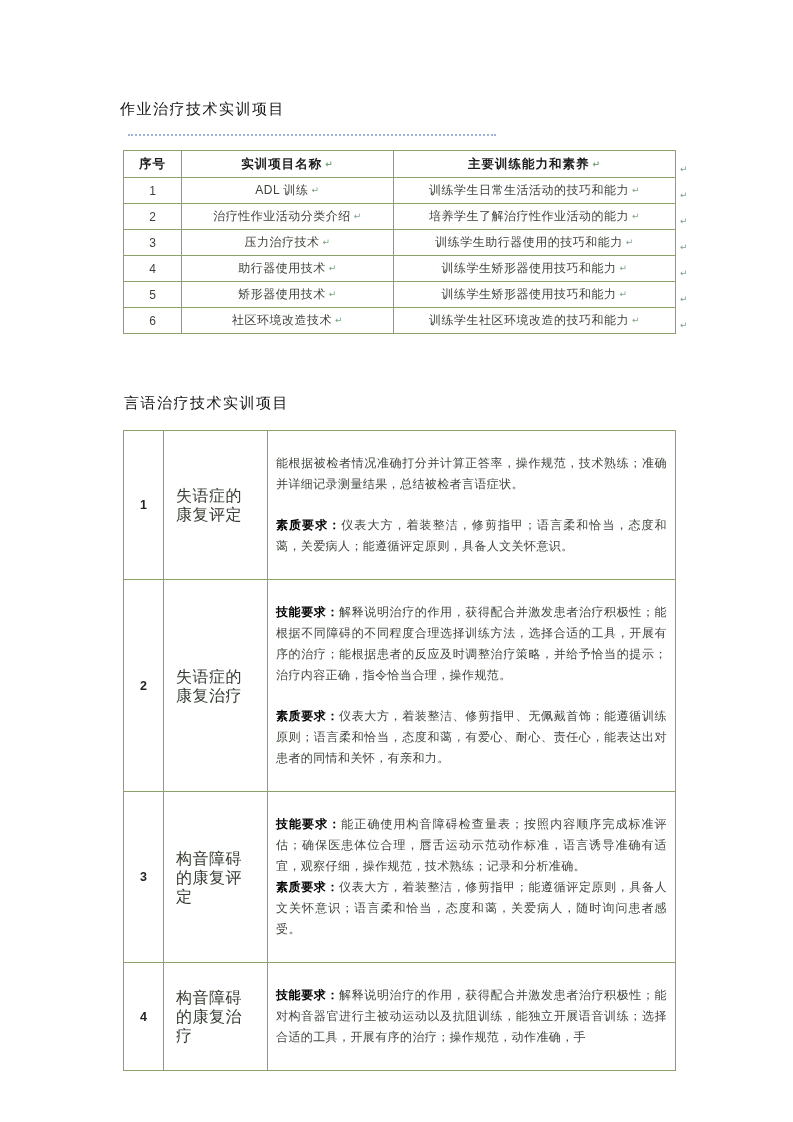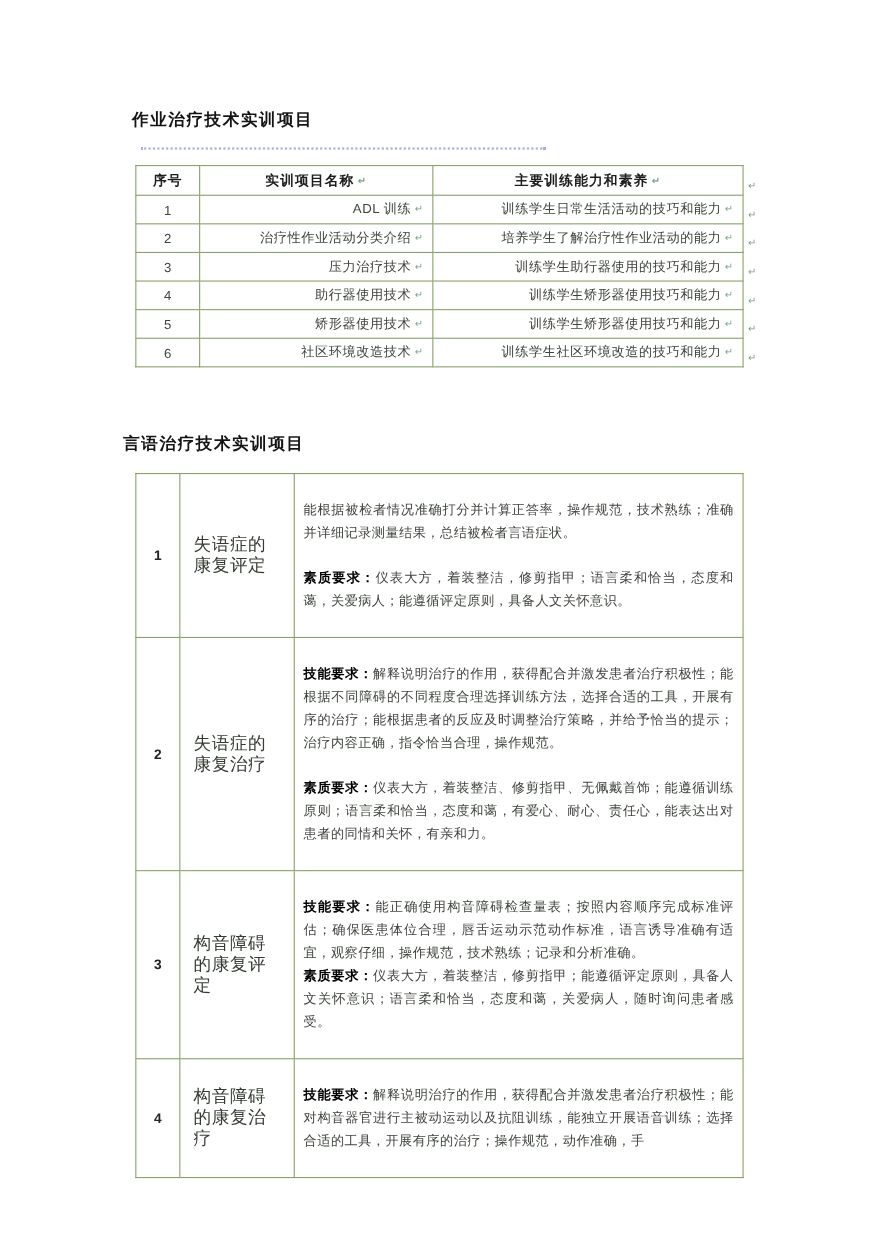--- a/index.html
+++ b/index.html
@@ -3,39 +3,39 @@
 <meta charset="utf-8">
 <style>
   * { margin:0; padding:0; box-sizing:border-box; }
   html,body { background:#ffffff; }
   body { font-family:"Liberation Sans","DejaVu Sans",sans-serif; color:#333; }
   .page {
     position:relative; width:793px; height:1122px; margin:0 auto;
     background:#ffffff; overflow:hidden;
   }
   .sec-title {
-    position:absolute; font-size:15px; font-weight:bold; color:#141414;
+    position:absolute; font-size:15px; font-weight:normal; color:#141414;
     letter-spacing:1.5px;
   }
   .sec-title.t1 { left:120px; top:100px; }
-  .sec-title.t2 { left:112px; top:394px;text-align:center; }
+  .sec-title.t2 { left:124px; top:394px;text-align:center; }
   .caption-frag {
     position:absolute; left:128px; top:125px; width:368px; height:11px;
     border-bottom:2px dotted #7e9cc9; opacity:.75;
   }
   table { border-collapse:collapse; table-layout:fixed; position:absolute; background:#fff; }
   .tbl1 { left:123px; top:150px; width:552px; }
   .tbl1 th, .tbl1 td { border:1px solid #8ba06b; }
   .tbl1 th {
     height:27px; font-size:12.5px; font-weight:bold; color:#1d1d1d;
     text-align:center; letter-spacing:1px;
   }
   .tbl1 td { height:26px; font-size:12px; color:#3c4238; }
   .tbl1 td.c-no { text-align:center; }
-  .tbl1 td.c-name, .tbl1 td.c-desc { padding:0 8px; text-align:right; letter-spacing:0.5px; }
+  .tbl1 td.c-name, .tbl1 td.c-desc { padding:0 8px; text-align:center; letter-spacing:0.5px; }
   .pm { color:#7ba383; font-size:9px; margin-left:3px; vertical-align:1px; }
   .pm-col {
     position:absolute; left:680px; top:156px; display:flex; flex-direction:column;
   }
   .pm-col .pm { height:26px; line-height:26px; margin:0; }
   .tbl2 { left:123px; top:430px; width:552px; }
   .tbl2 td { border:1px solid #8ba06b; vertical-align:middle; }
   .tbl2 td.c-no {
     text-align:center; font-weight:bold; font-size:12.5px; color:#22261f; width:40px;
   }

